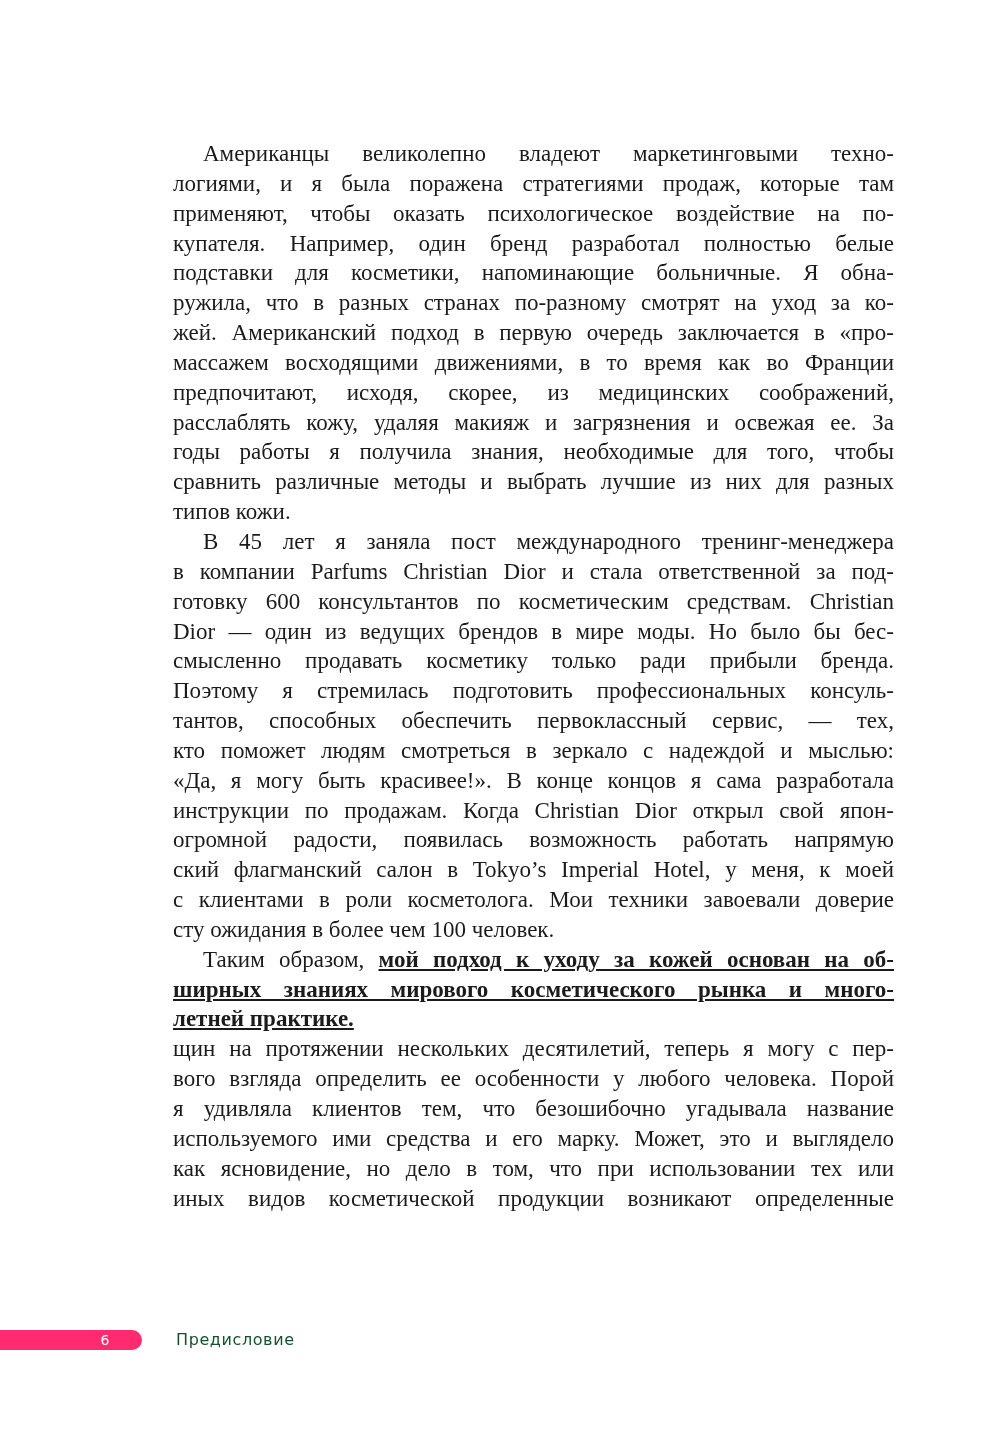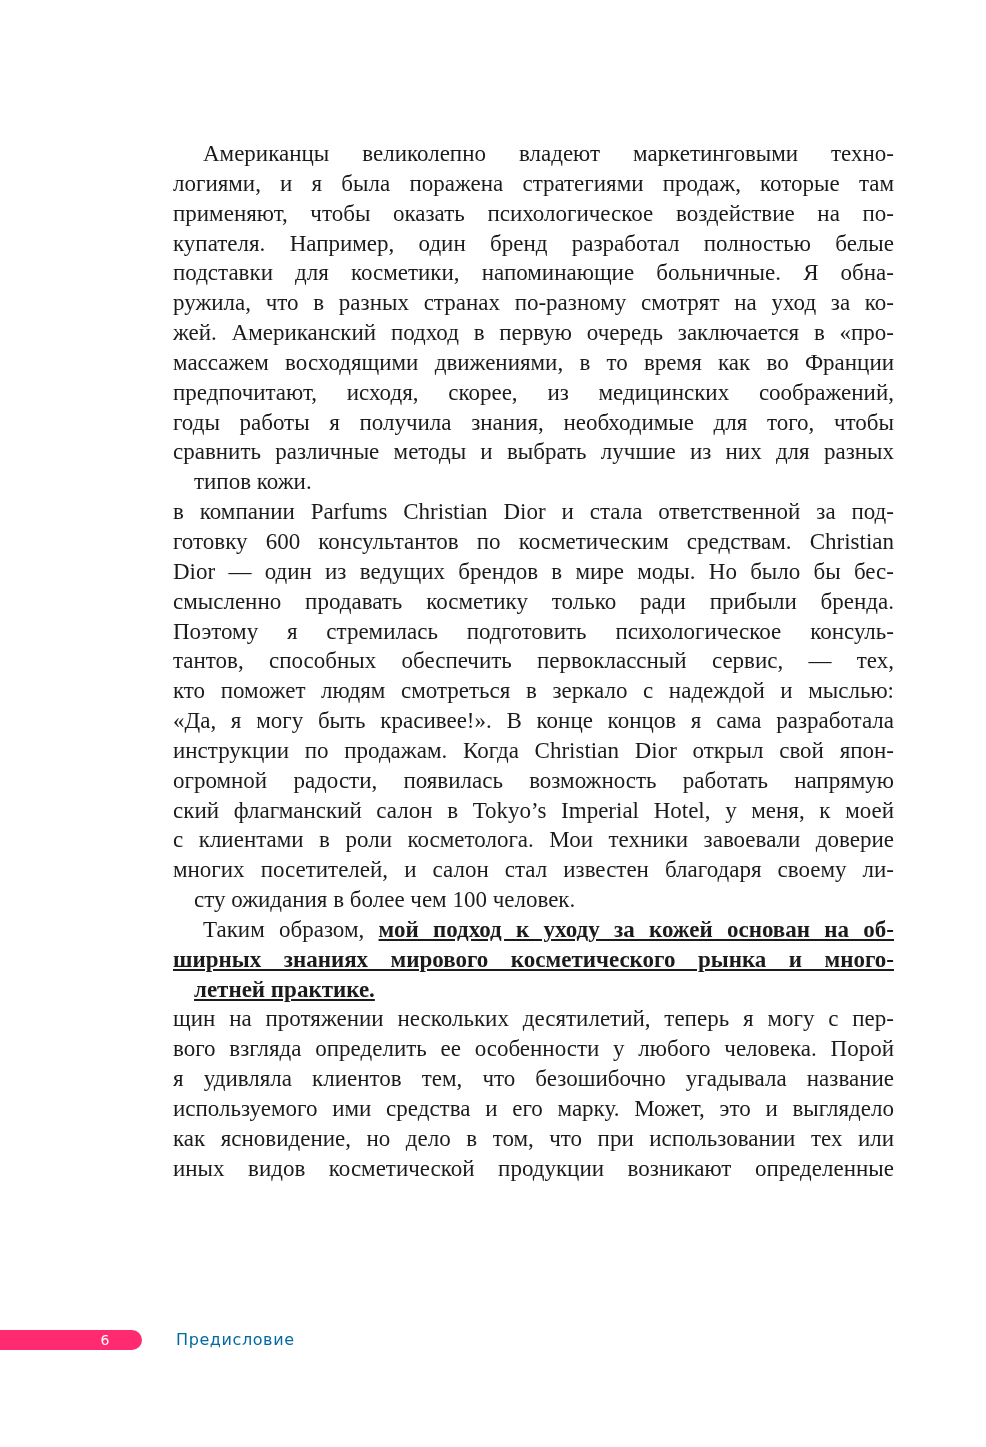--- a/index.html
+++ b/index.html
@@ -34,21 +34,20 @@
     .line {
       display: block;
       height: 29.85px;
       white-space: nowrap;
       text-align: justify;
       text-align-last: justify;
       overflow: visible;
     }
     .line.last {
       text-align-last: left;
-      margin-left: 21px;
     }
     .line.indent {
       padding-left: 30px;
     }
     .line b {
       font-weight: bold;
       text-decoration: underline;
     }
     .footer-bar {
       position: absolute;
@@ -73,58 +72,59 @@
     }
     .footer-section-title {
       position: absolute;
       left: 176px;
       top: 1329px;
       height: 22px;
       line-height: 22px;
       font-family: "DejaVu Sans", sans-serif;
       font-size: 16px;
       letter-spacing: 0.6px;
-      color: #0369a1;
+      color: #14532d;
     }
   </style>
 </head>
 <body>
 
 <div class="page">
   <div class="text-block">
 
     <div>
       <span class="line indent">Американцы великолепно владеют маркетинговыми техно-</span>
       <span class="line">логиями, и я была поражена стратегиями продаж, которые там</span>
       <span class="line">применяют, чтобы оказать психологическое воздействие на по-</span>
       <span class="line">купателя. Например, один бренд разработал полностью белые</span>
       <span class="line">подставки для косметики, напоминающие больничные. Я обна-</span>
       <span class="line">ружила, что в разных странах по-разному смотрят на уход за ко-</span>
       <span class="line">жей. Американский подход в первую очередь заключается в «про-</span>
       <span class="line">массажем восходящими движениями, в то время как во Франции</span>
       <span class="line">предпочитают, исходя, скорее, из медицинских соображений,</span>
+      <span class="line">расслаблять кожу, удаляя макияж и загрязнения и освежая ее. За</span>
       <span class="line">годы работы я получила знания, необходимые для того, чтобы</span>
       <span class="line">сравнить различные методы и выбрать лучшие из них для разных</span>
       <span class="line last">типов кожи.</span>
     </div>
 
     <div>
+      <span class="line indent">В 45 лет я заняла пост международного тренинг-менеджера</span>
       <span class="line">в компании Parfums Christian Dior и стала ответственной за под-</span>
       <span class="line">готовку 600 консультантов по косметическим средствам. Christian</span>
       <span class="line">Dior — один из ведущих брендов в мире моды. Но было бы бес-</span>
       <span class="line">смысленно продавать косметику только ради прибыли бренда.</span>
-      <span class="line">Поэтому я стремилась подготовить психологическое консуль-</span>
+      <span class="line">Поэтому я стремилась подготовить профессиональных консуль-</span>
       <span class="line">тантов, способных обеспечить первоклассный сервис, — тех,</span>
       <span class="line">кто поможет людям смотреться в зеркало с надеждой и мыслью:</span>
       <span class="line">«Да, я могу быть красивее!». В конце концов я сама разработала</span>
       <span class="line">инструкции по продажам. Когда Christian Dior открыл свой япон-</span>
       <span class="line">огромной радости, появилась возможность работать напрямую</span>
       <span class="line">ский флагманский салон в Tokyo’s Imperial Hotel, у меня, к моей</span>
       <span class="line">с клиентами в роли косметолога. Мои техники завоевали доверие</span>
-      <span class="line">многих посетителей, и салон стал известен благодаря своему ли-</span>
       <span class="line last">сту ожидания в более чем 100 человек.</span>
     </div>
 
     <div>
       <span class="line indent"><span>Таким образом, </span><b>мой подход к уходу за кожей основан на об-</b></span>
       <span class="line"><b>ширных знаниях мирового косметического рынка и много-</b></span>
       <span class="line last"><b>летней практике.</b></span>
     </div>
 
     <div>

